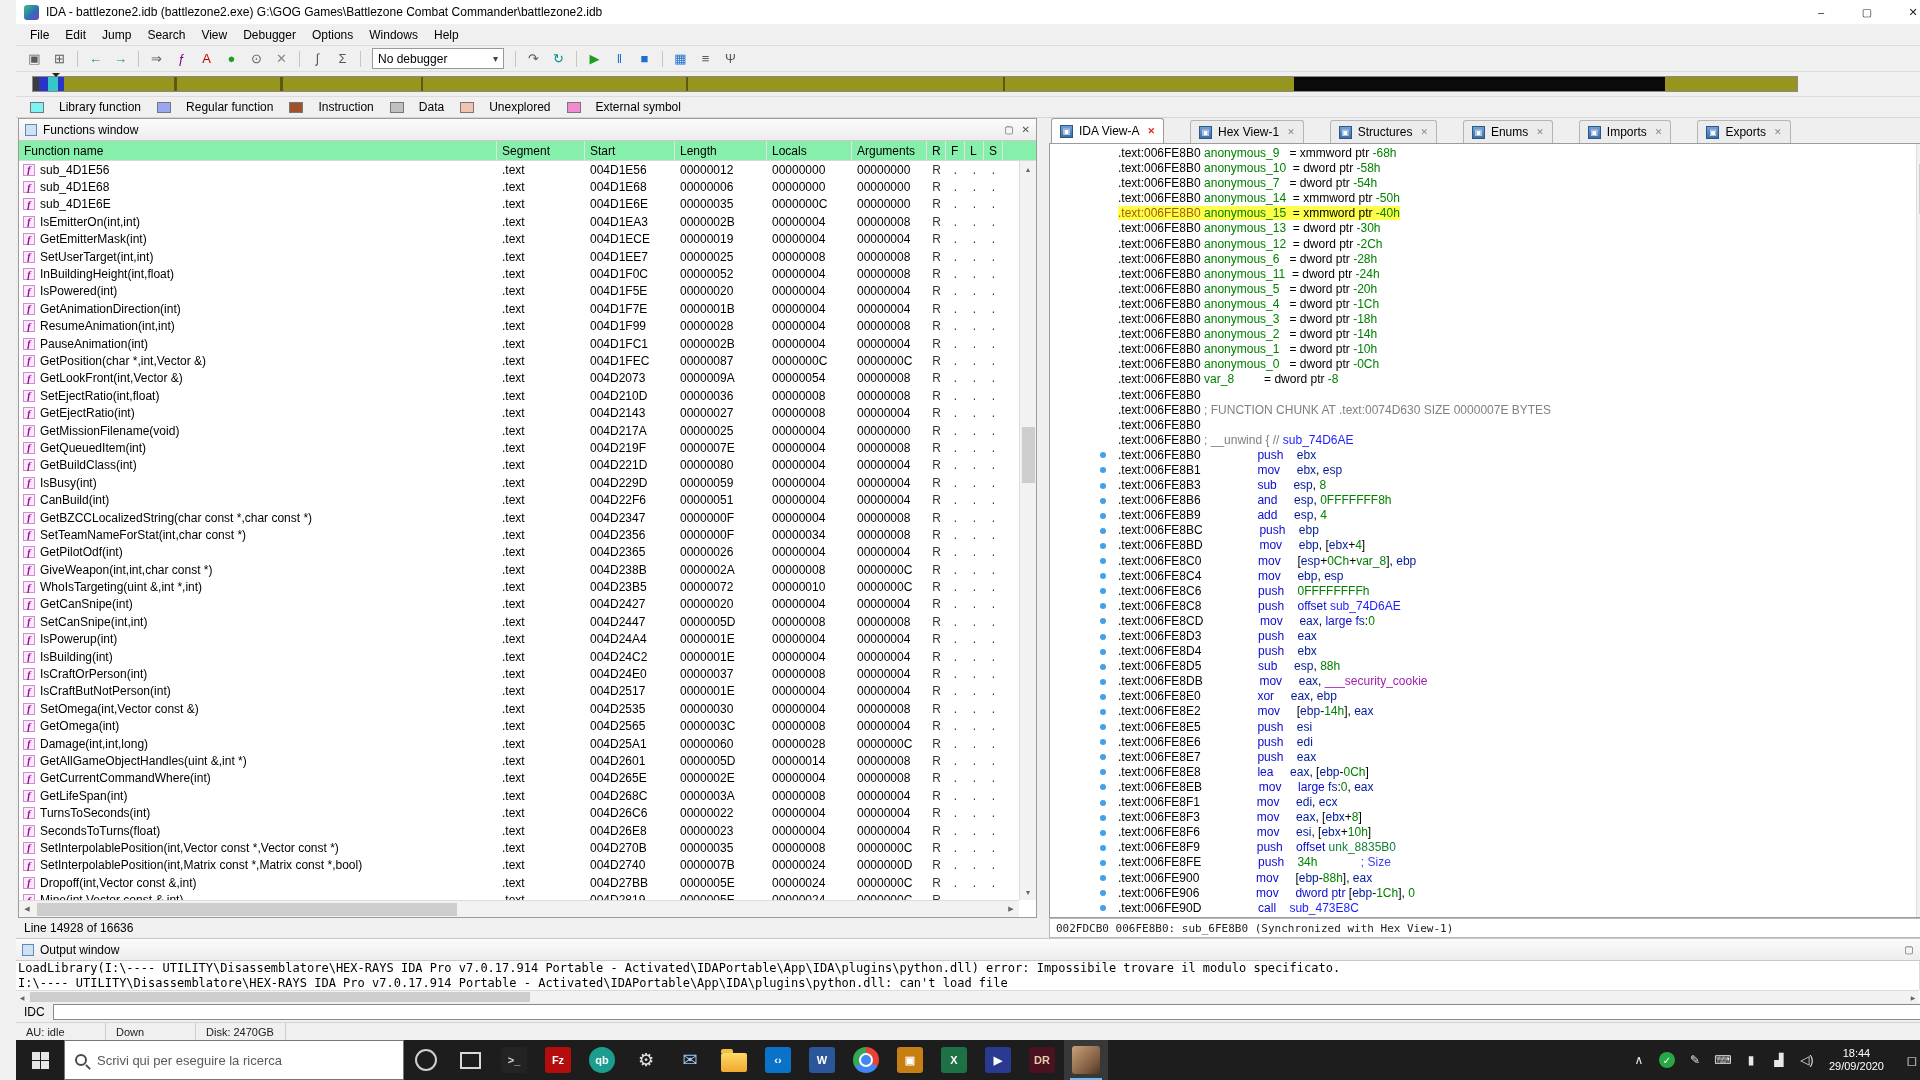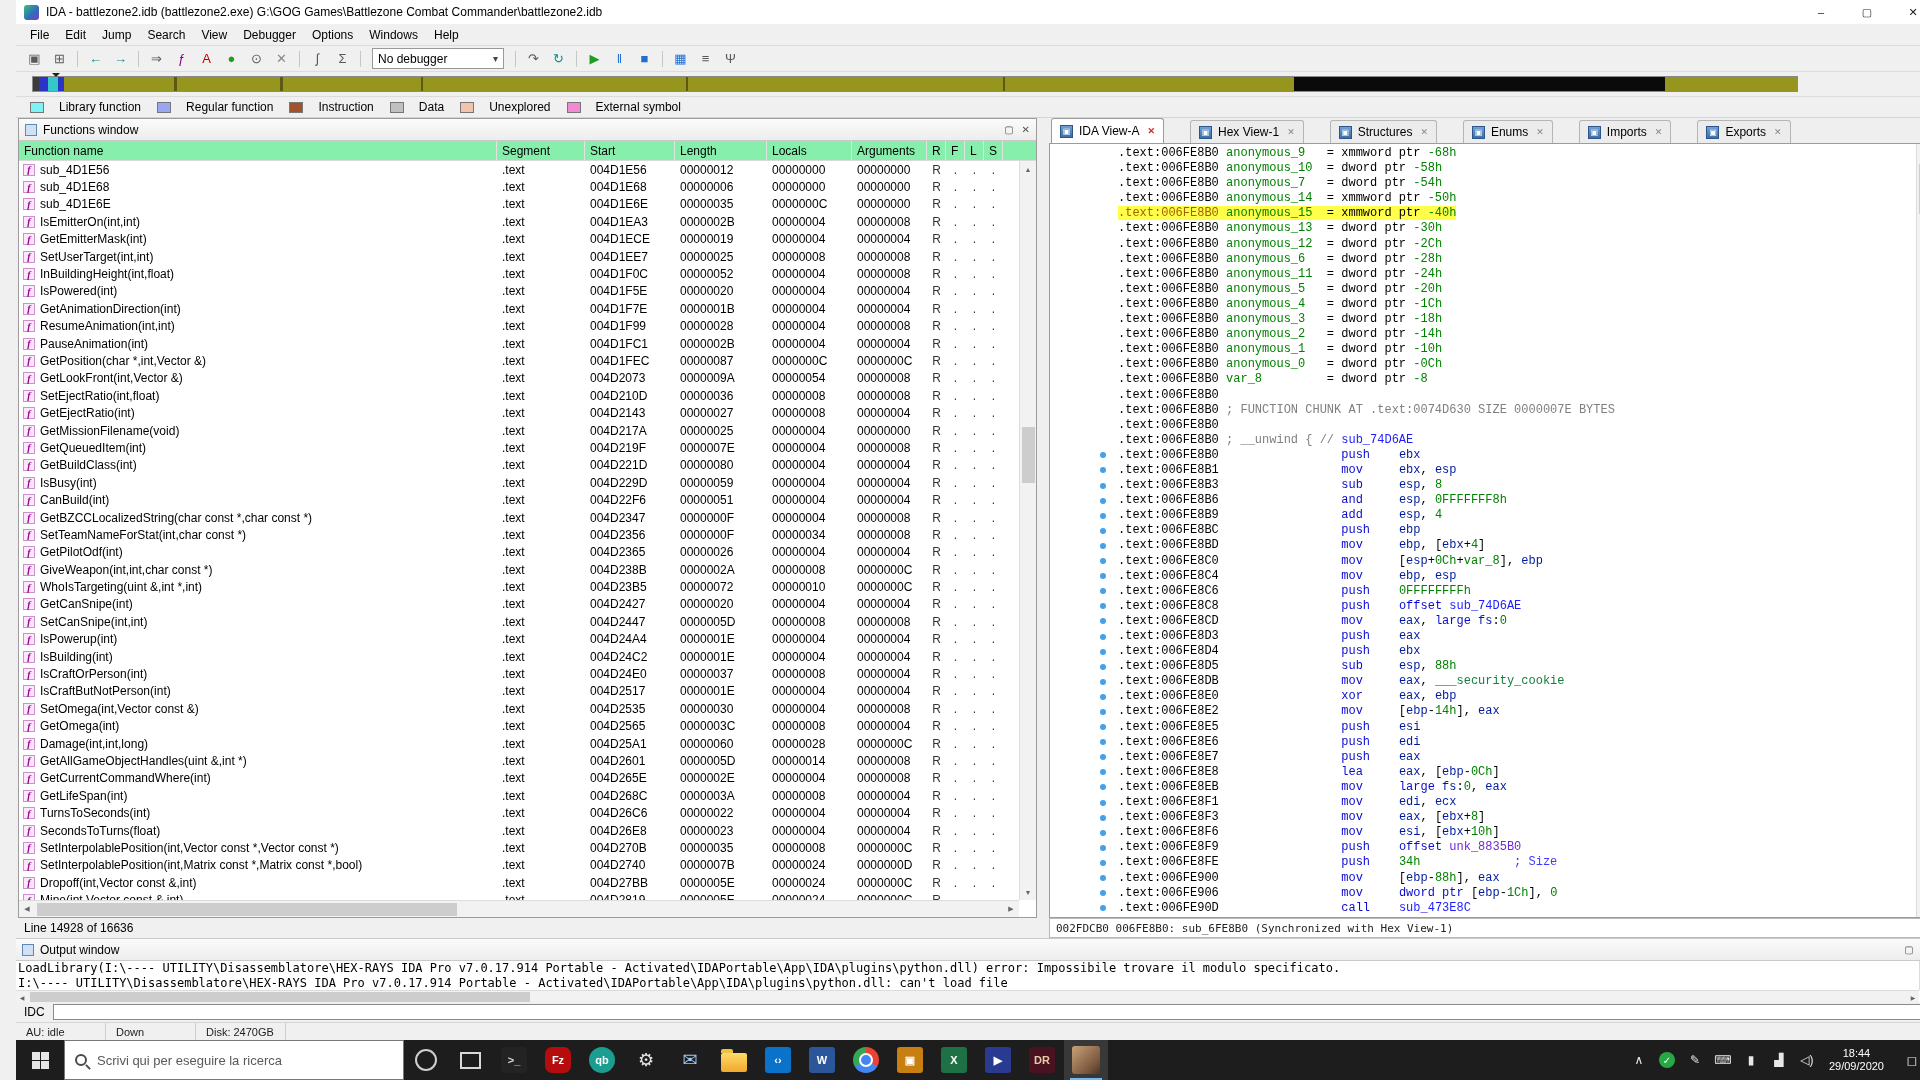--- a/index.html
+++ b/index.html
@@ -65,27 +65,27 @@
 
   
   .rightpanel{position:absolute;left:1033px;top:0;width:885px;height:800px}
   .tabbar{position:absolute;top:0;left:0;right:0;height:25px;display:flex;align-items:flex-end;gap:26px;padding-left:2px}
   .tab{display:flex;align-items:center;gap:6px;height:23px;padding:0 8px;background:#ececec;border:1px solid #b5b5b5;border-bottom:none;border-radius:3px 3px 0 0;font-size:12px;white-space:nowrap}
   .tab.active{background:#fff;height:25px;border-color:#9c9c9c}
   .tabicon{width:13px;height:13px;min-width:13px;background:linear-gradient(#6fa0d8,#3c6ea8);border:1px solid #2c5688;color:#fff;font-size:8px;display:flex;align-items:center;justify-content:center}
   .tabx{font-size:9px;color:#888;margin-left:2px}
   .tabx.redx{color:#d22;font-weight:bold}
   .disasm{position:absolute;top:25px;left:0;right:0;bottom:0;background:#fff;border:1px solid #9c9c9c;overflow:hidden}
-  #dcontent{position:absolute;top:2px;left:0;right:17px;font-family:Liberation Mono, monospace;font-size:12px;line-height:15.1px;white-space:pre}
+  #dcontent{position:absolute;top:2px;left:0;right:17px;font-family:Liberation Sans, sans-serif;font-size:12px;line-height:15.1px;white-space:pre}
   .dline{position:relative;height:15.1px;padding-left:68px}
   .dot{position:absolute;left:50px;top:4.5px;width:6px;height:6px;border-radius:50%;background:#44a1e8}
   .linetext.hl{background:#ffff4a}
   .daddr{color:#000}.hladdr{color:#a35e00}
   .c-g{color:#008000}.c-k{color:#0a0ad0}.c-r{color:#001a9c}.c-nm{color:#1d1dff}
-  .c-ex{color:#15803d}.c-un{color:#6d28d9}.c-cg{color:#808080}.c-cb{color:#3c3cff}.c-pl{color:#000}
+  .c-ex{color:#a21caf}.c-un{color:#15803d}.c-cg{color:#808080}.c-cb{color:#3c3cff}.c-pl{color:#000}
   .dvscroll{top:0;right:0;bottom:0;width:17px}
   .dvscroll .sb-thumb{top:20px;height:50px;left:2px;width:13px}
 
   
   .statusrow{position:absolute;top:918px;left:0;width:1920px;height:20px;background:#f0f0f0;font-size:12px}
   .linestatus{position:absolute;left:8px;top:3px}
   .dstatus{position:absolute;left:1033px;top:0;width:885px;height:20px;background:#fff;border:1px solid #b9b9b9;font-family:"DejaVu Sans Mono",monospace;font-size:11px;display:flex;align-items:center;padding-left:6px;color:#222}
 
   
   .outputwin{position:absolute;top:938px;left:0;width:1920px;height:64px;background:#fff;border-top:1px solid #c9c9c9}
@@ -1023,21 +1023,21 @@
       <span class="lens"></span>
       <input placeholder="Scrivi qui per eseguire la ricerca" style="">
     </div>
     <div class="cortana"></div>
     <div class="taskview"></div>
     <div class="tbapps" id="tbapps">
         <div class="tbslot">
           <div class="tile" style="background: rgb(35, 35, 35); color: rgb(216, 216, 216);">&gt;_</div>
         </div>
         <div class="tbslot">
-          <div class="tile" style="background: rgb(181, 13, 13); color: rgb(255, 255, 255); border-radius: 7px;">Fz</div>
+          <div class="tile" style="background: rgb(181, 13, 13); color: rgb(255, 255, 255);">Fz</div>
         </div>
         <div class="tbslot">
           <div class="tile circle" style="background: rgb(27, 158, 143); color: rgb(255, 255, 255);">qb</div>
         </div>
         <div class="tbslot">
           <div class="gly" style="color: rgb(226, 226, 226);">⚙</div>
         </div>
         <div class="tbslot">
           <div class="gly" style="color: rgb(158, 203, 245);">✉</div>
         </div>

